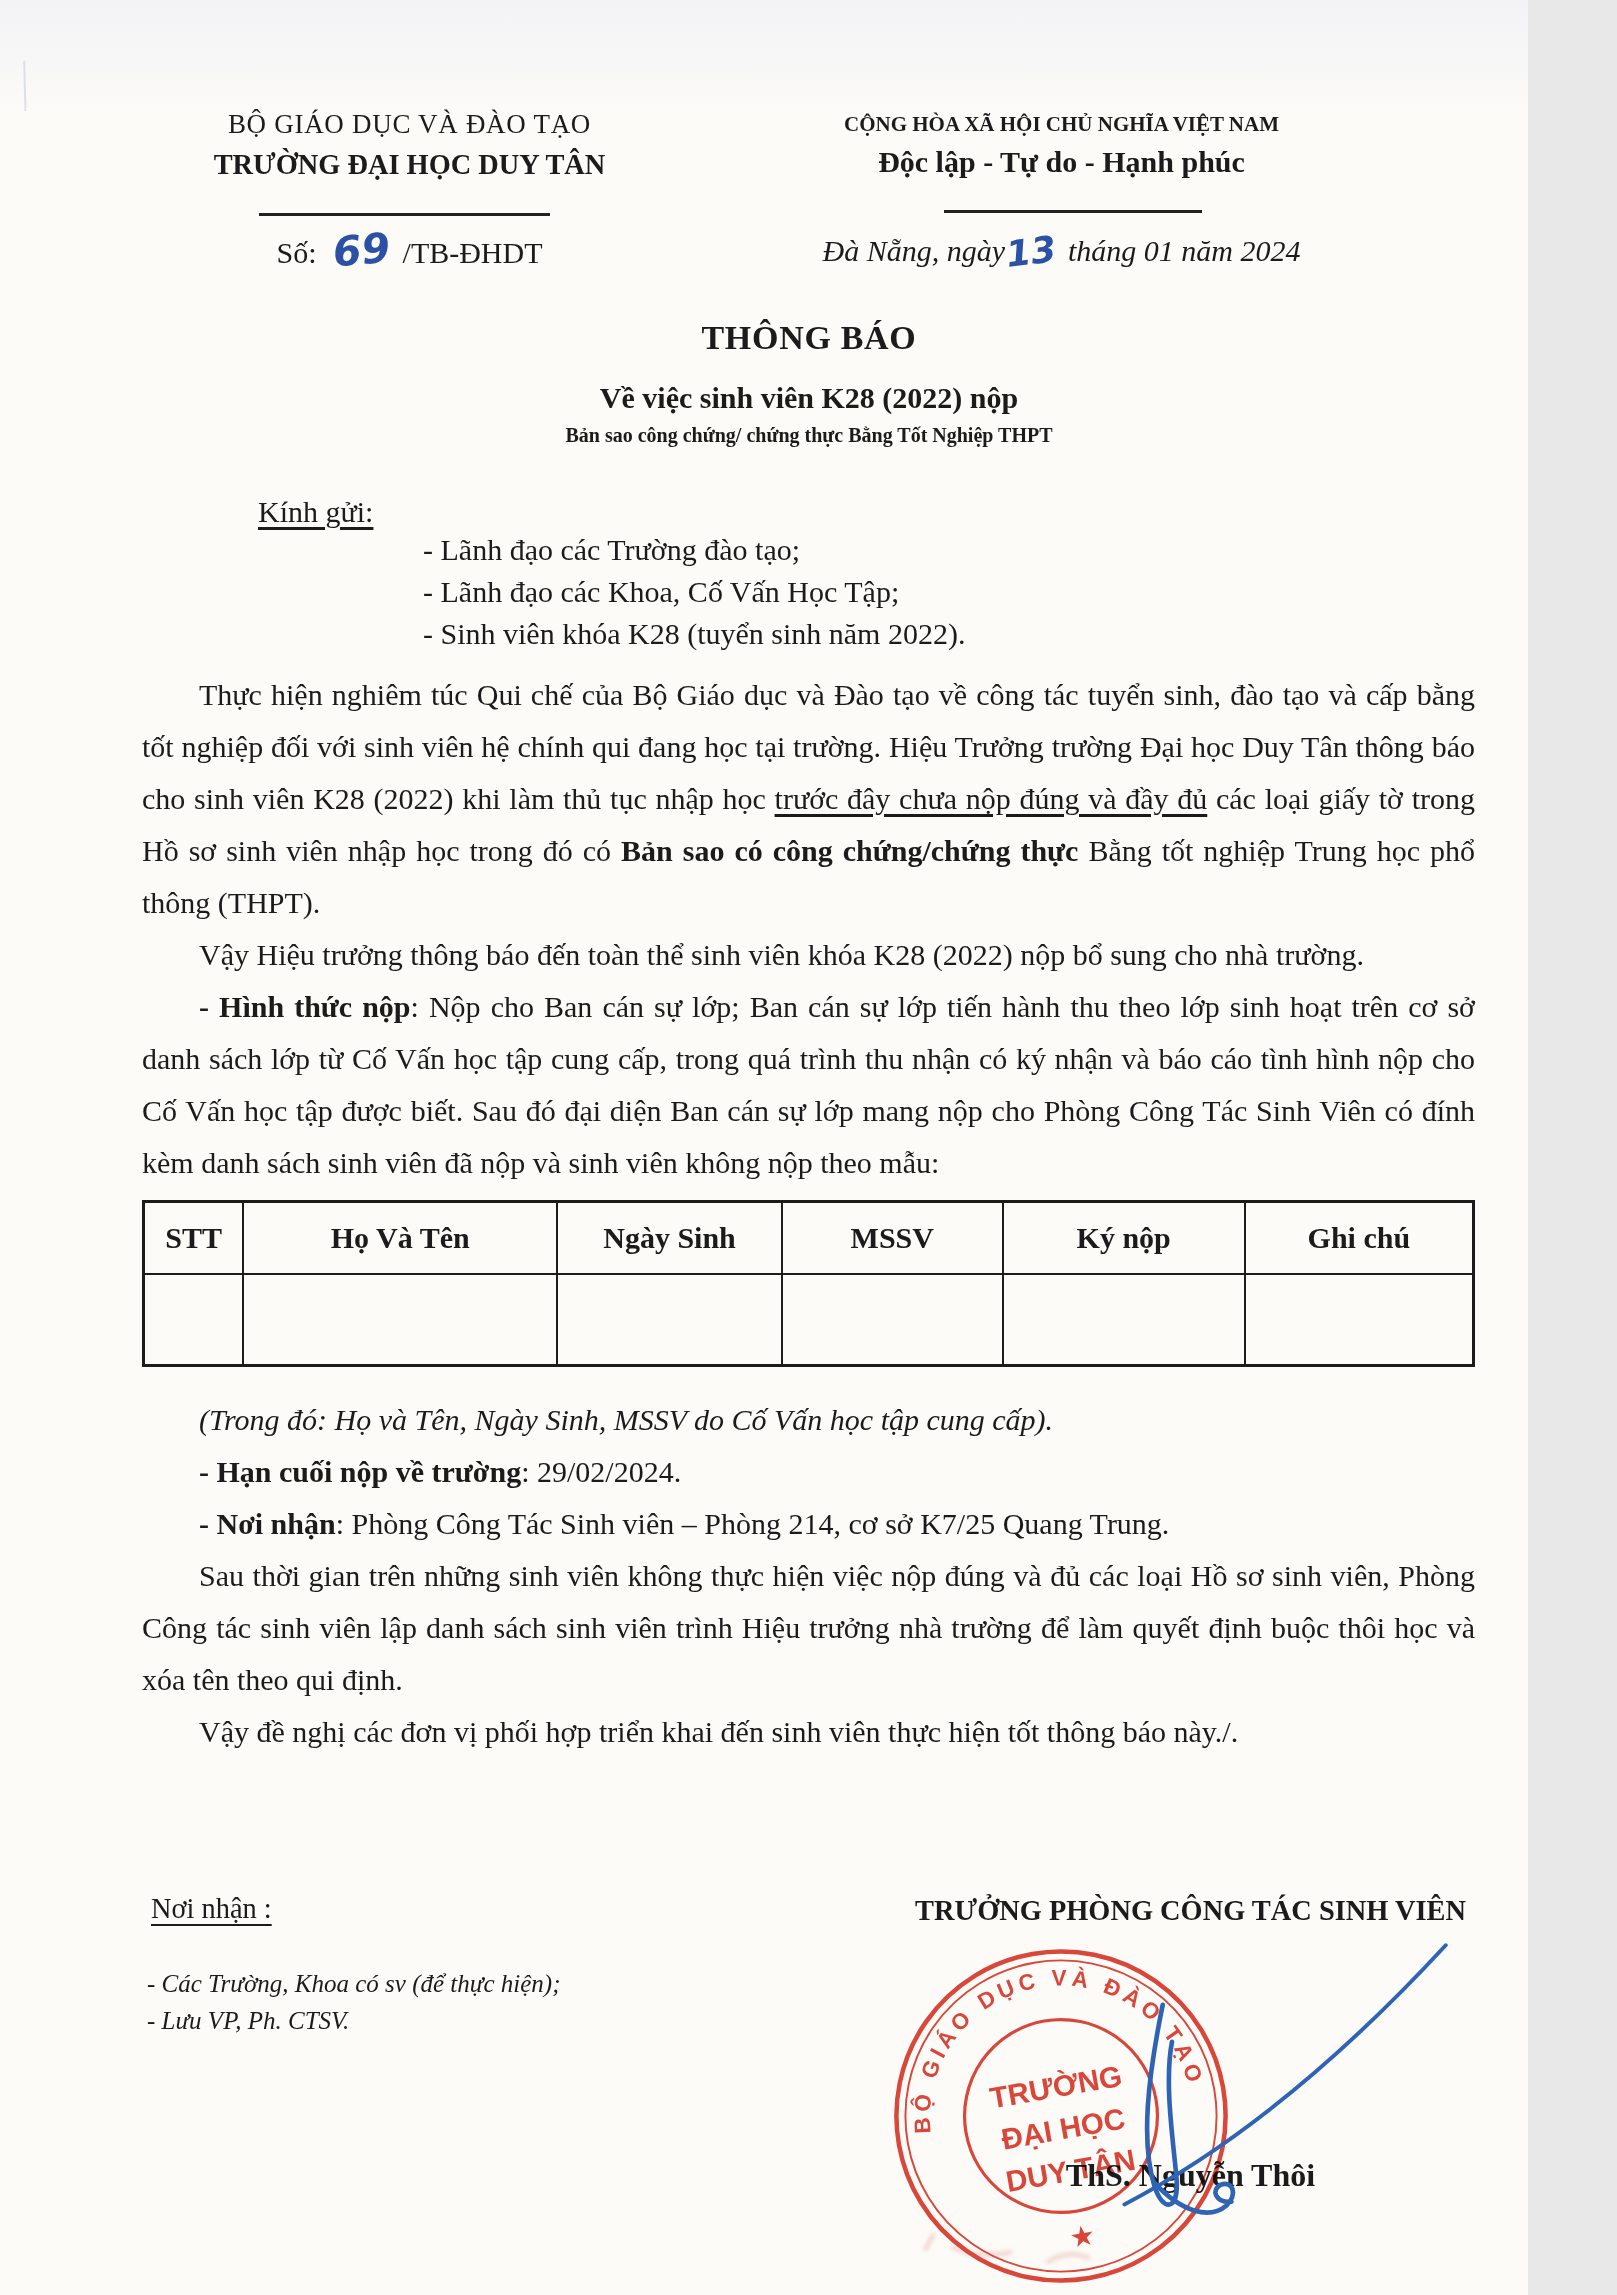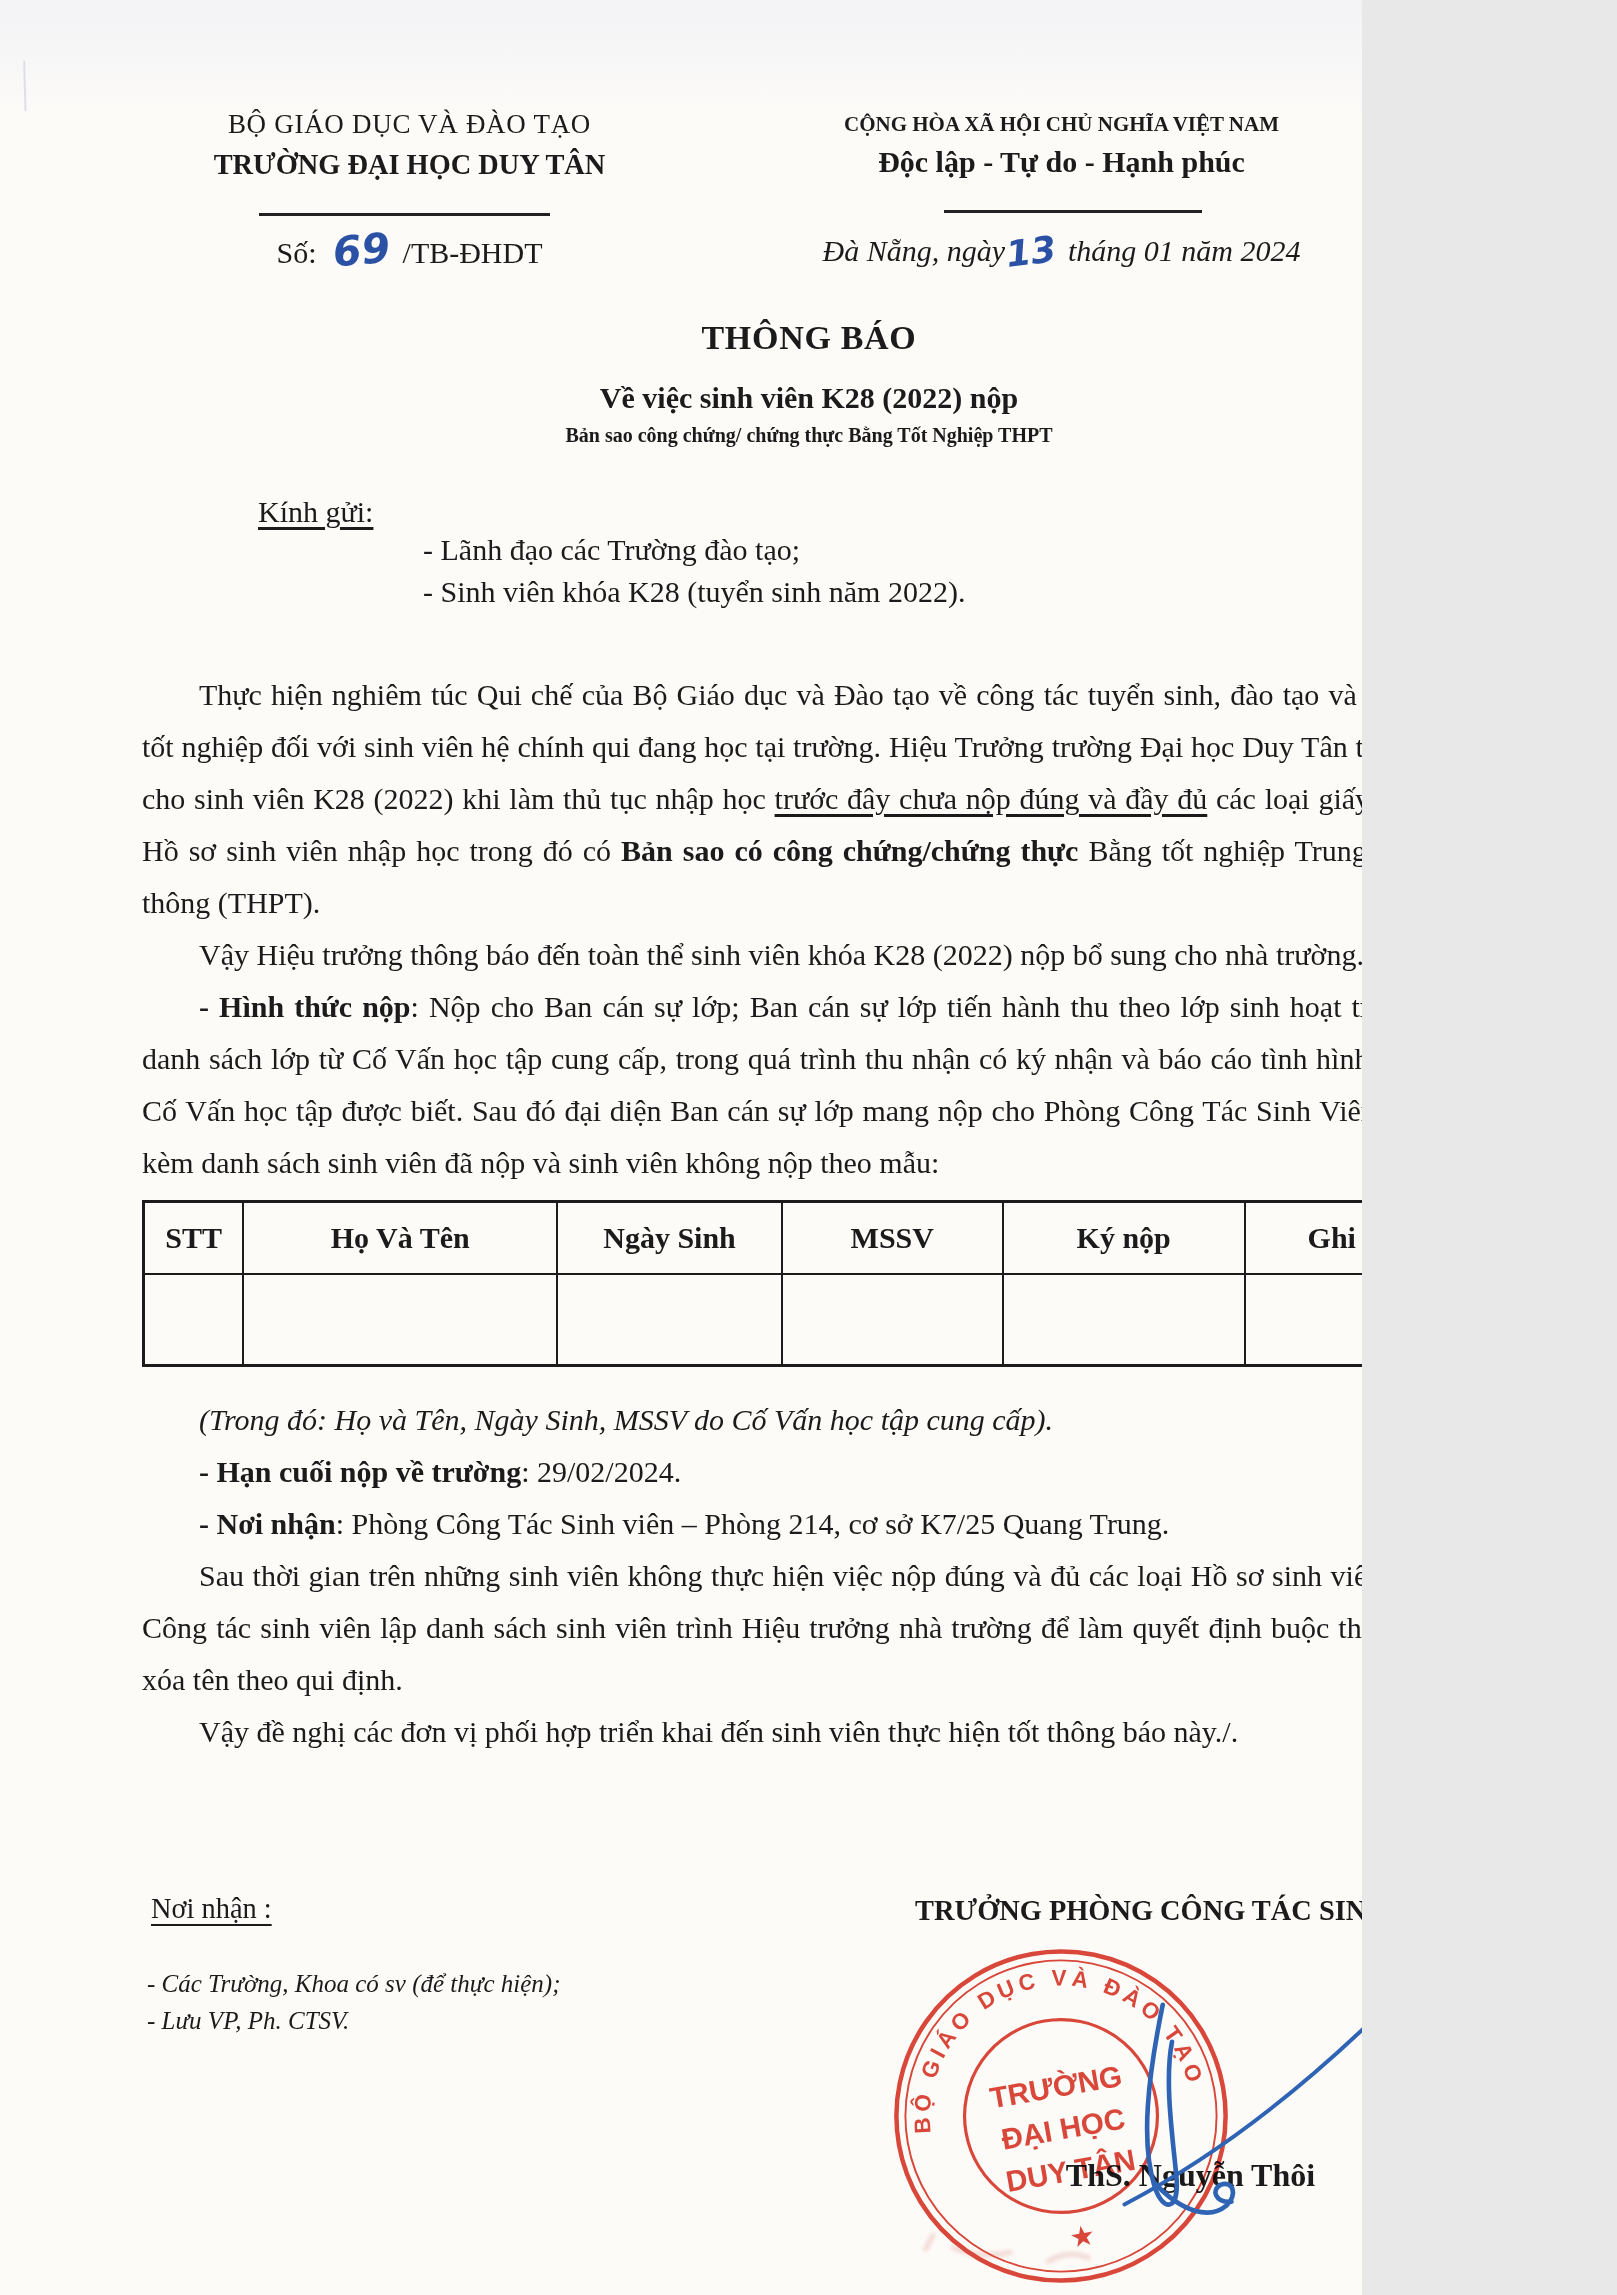--- a/index.html
+++ b/index.html
@@ -1,17 +1,17 @@
 <!DOCTYPE html>
 <html style="font-size:10.6px"><head>
 <meta charset="utf-8">
 <style>
   html,body{margin:0;padding:0;background:#e8e8e8;}
   .page{
-    position:relative; width:1362px; height:2295px;
+    position:relative; width:1528px; height:2295px;
     background:#fcfbf8;
     background-image:linear-gradient(180deg,#f3f3f6 0px,#fcfbf8 119px),
                      linear-gradient(90deg,rgba(240,240,245,.35),rgba(255,255,255,0) 79px);
     overflow:hidden;
     font-family:"Liberation Serif","DejaVu Serif",serif;
     color:#1b1b1b;
     text-decoration:underline;
   }
   .abs{position:absolute;}
   .center{text-align:center;}
@@ -84,20 +84,21 @@
 
   <div class="abs title center">
     <div class="t1">THÔNG BÁO</div>
     <div class="t2">Về việc sinh viên K28 (2022) nộp</div>
     <div class="t3">Bản sao công chứng/ chứng thực Bằng Tốt Nghiệp THPT</div>
   </div>
 
   <div class="abs kinh-gui">Kính gửi:</div>
   <div class="abs recipients">
       <div>- Lãnh đạo các Trường đào tạo;</div>
+      <div>- Lãnh đạo các Khoa, Cố Vấn Học Tập;</div>
       <div>- Sinh viên khóa K28 (tuyển sinh năm 2022).</div>
     </div>
 
   <div class="abs body-flow">
     <p><span>Thực hiện nghiêm túc Qui chế của Bộ Giáo dục và Đào tạo về công tác tuyển sinh, đào tạo và cấp bằng tốt nghiệp đối với sinh viên hệ chính qui đang học tại trường. Hiệu Trưởng trường Đại học Duy Tân thông báo cho sinh viên K28 (2022) khi làm thủ tục nhập học </span><span style="text-decoration: underline; text-underline-offset: 5.3px;">trước đây chưa nộp đúng và đầy đủ</span><span> các loại giấy tờ trong Hồ sơ sinh viên nhập học trong đó có </span><span style="font-weight: bold;">Bản sao có công chứng/chứng thực</span><span> Bằng tốt nghiệp Trung học phổ thông (THPT).</span></p>
     <p><span>Vậy Hiệu trưởng thông báo đến toàn thể sinh viên khóa K28 (2022) nộp bổ sung cho nhà trường.</span></p>
     <p><span style="font-weight: bold;">- Hình thức nộp</span><span>: Nộp cho Ban cán sự lớp; Ban cán sự lớp tiến hành thu theo lớp sinh hoạt trên cơ sở danh sách lớp từ Cố Vấn học tập cung cấp, trong quá trình thu nhận có ký nhận và báo cáo tình hình nộp cho Cố Vấn học tập được biết. Sau đó đại diện Ban cán sự lớp mang nộp cho Phòng Công Tác Sinh Viên có đính kèm danh sách sinh viên đã nộp và sinh viên không nộp theo mẫu:</span></p>
 
     <table class="form">
         <colgroup>

